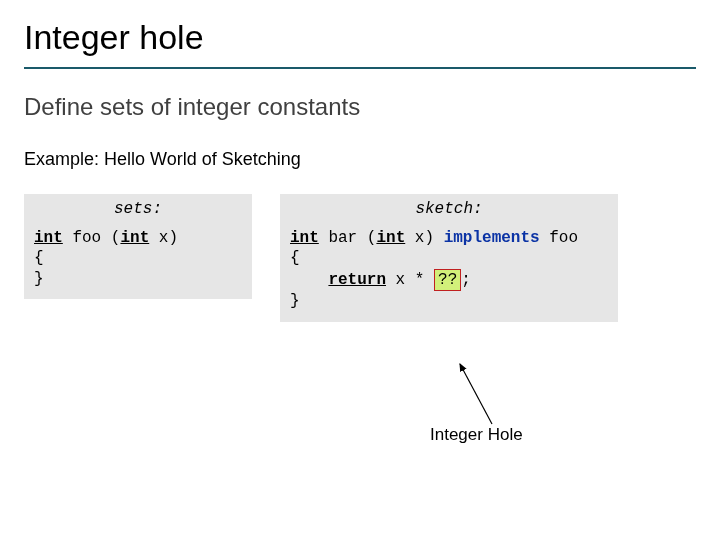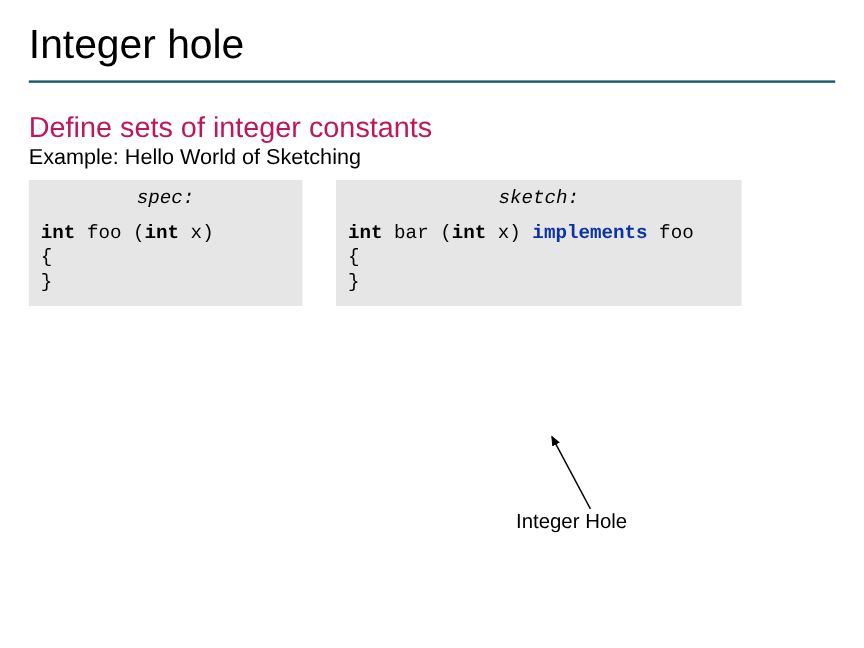--- a/index.html
+++ b/index.html
@@ -21,27 +21,28 @@
     padding-bottom: 8px;
   }
   .rule {
     border: none;
     border-top: 2px solid #1a5a6a;
     margin: 2px 0 24px 0;
   }
   .subtitle {
     font-size: 24px;
     font-weight: 400;
-    color: #be185d;
+    color: #404040;
+    margin-bottom: 28px;
   }
   .example {
     font-size: 18px;
     font-weight: 400;
     color: #000;
-    margin-bottom: 8px;
+    margin-bottom: 24px;
   }
   .panels {
     display: flex;
     gap: 28px;
     align-items: flex-start;
   }
   .panel {
     background: #e6e6e6;
     font-family: "Courier New", Courier, monospace;
     font-size: 16px;
@@ -50,21 +51,21 @@
   }
   .panel-left { width: 228px; }
   .panel-right { width: 338px; }
   .panel-label {
     font-style: italic;
     text-align: center;
     margin-bottom: 10px;
     font-size: 16px;
   }
   .code-line { white-space: pre; line-height: 1.28; }
-  .kw { font-weight: bold; }
+  .kw { font-weight: bold; text-decoration: underline; }
   .kw-blue { color: #0b33a5; font-weight: bold; }
   .hole-box {
     background: #d2f07a;
     border: 1px solid #c02020;
     padding: 0 3px;
     display: inline-block;
   }
   .annotation {
     position: absolute;
     left: 430px;
@@ -84,30 +85,31 @@
 <body>
 
 <div class="slide">
   <h1 class="title">Integer hole</h1>
   <hr class="rule">
   <div class="subtitle">Define sets of integer constants</div>
   <div class="example">Example: Hello World of Sketching</div>
 
   <div class="panels">
     <div class="panel panel-left">
-      <div class="panel-label">spec:</div>
+      <div class="panel-label">sets:</div>
       <div class="code-line"><span class="kw">int</span><span> foo (</span><span class="kw">int</span><span> x)</span></div>
       <div class="code-line">{</div>
       <div class="code-line">}</div>
     </div>
 
     <div class="panel panel-right">
       <div class="panel-label">sketch:</div>
       <div class="code-line"><span class="kw">int</span><span> bar (</span><span class="kw">int</span><span> x) </span><span class="kw-blue">implements</span><span> foo</span></div>
       <div class="code-line">{</div>
+      <div class="code-line"><span>    </span><span class="kw">return</span><span> x * </span><span class="hole-box">??</span><span>;</span></div>
       <div class="code-line">}</div>
     </div>
   </div>
 </div>
 
 <svg class="arrow-svg" width="60" height="72">
   <defs>
     <marker id="ah" markerWidth="8" markerHeight="8" refX="6" refY="3" orient="auto">
       <path d="M0,0 L7,3 L0,6 Z" fill="#000"></path>
     </marker>

